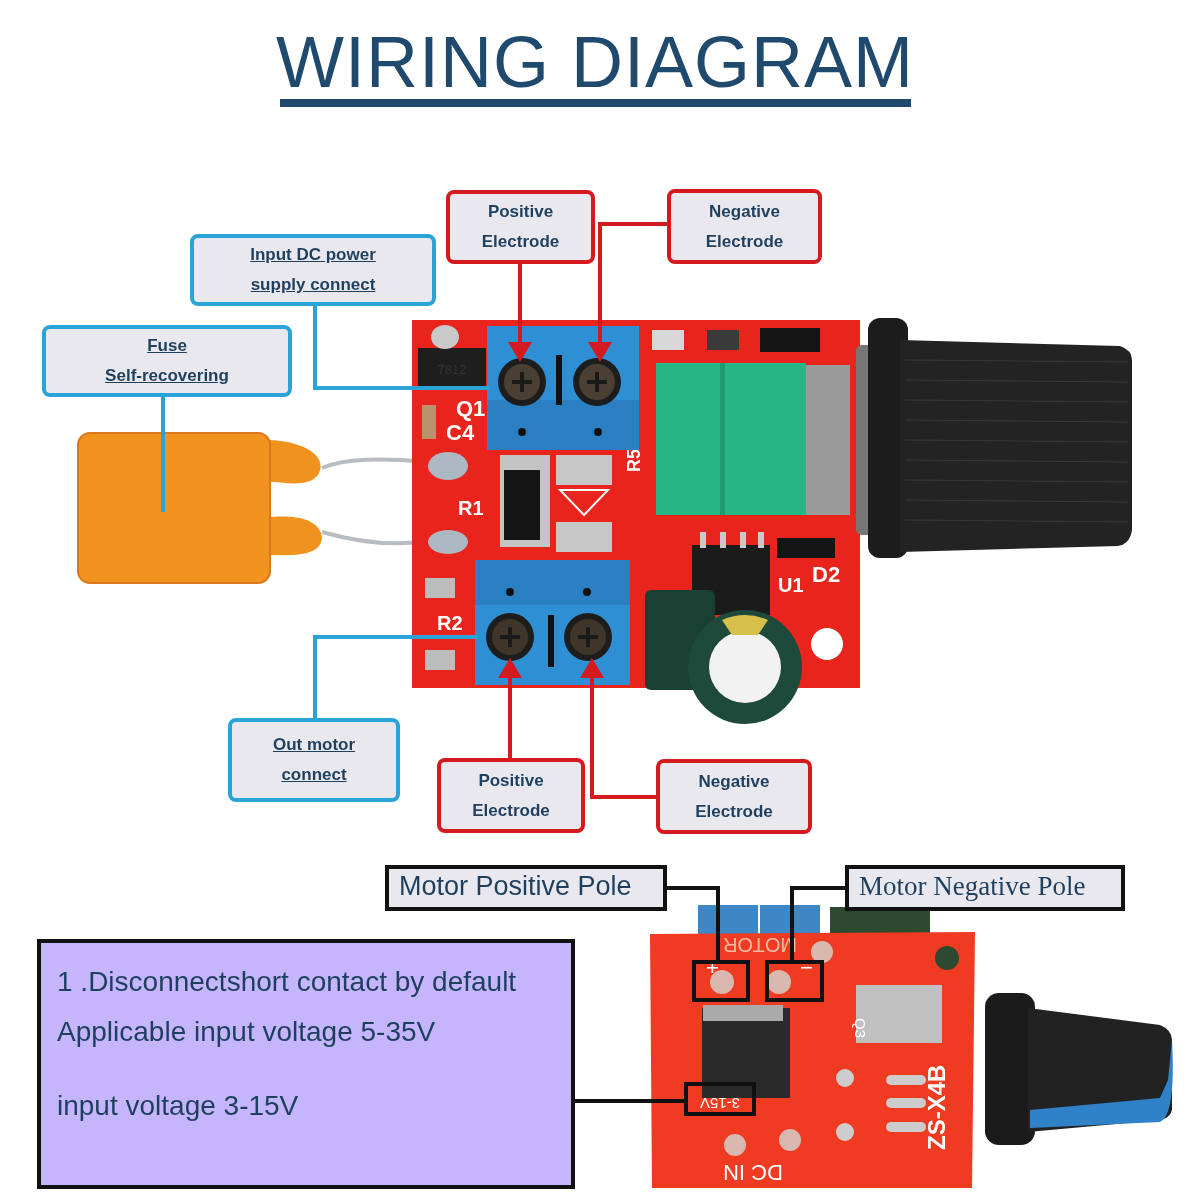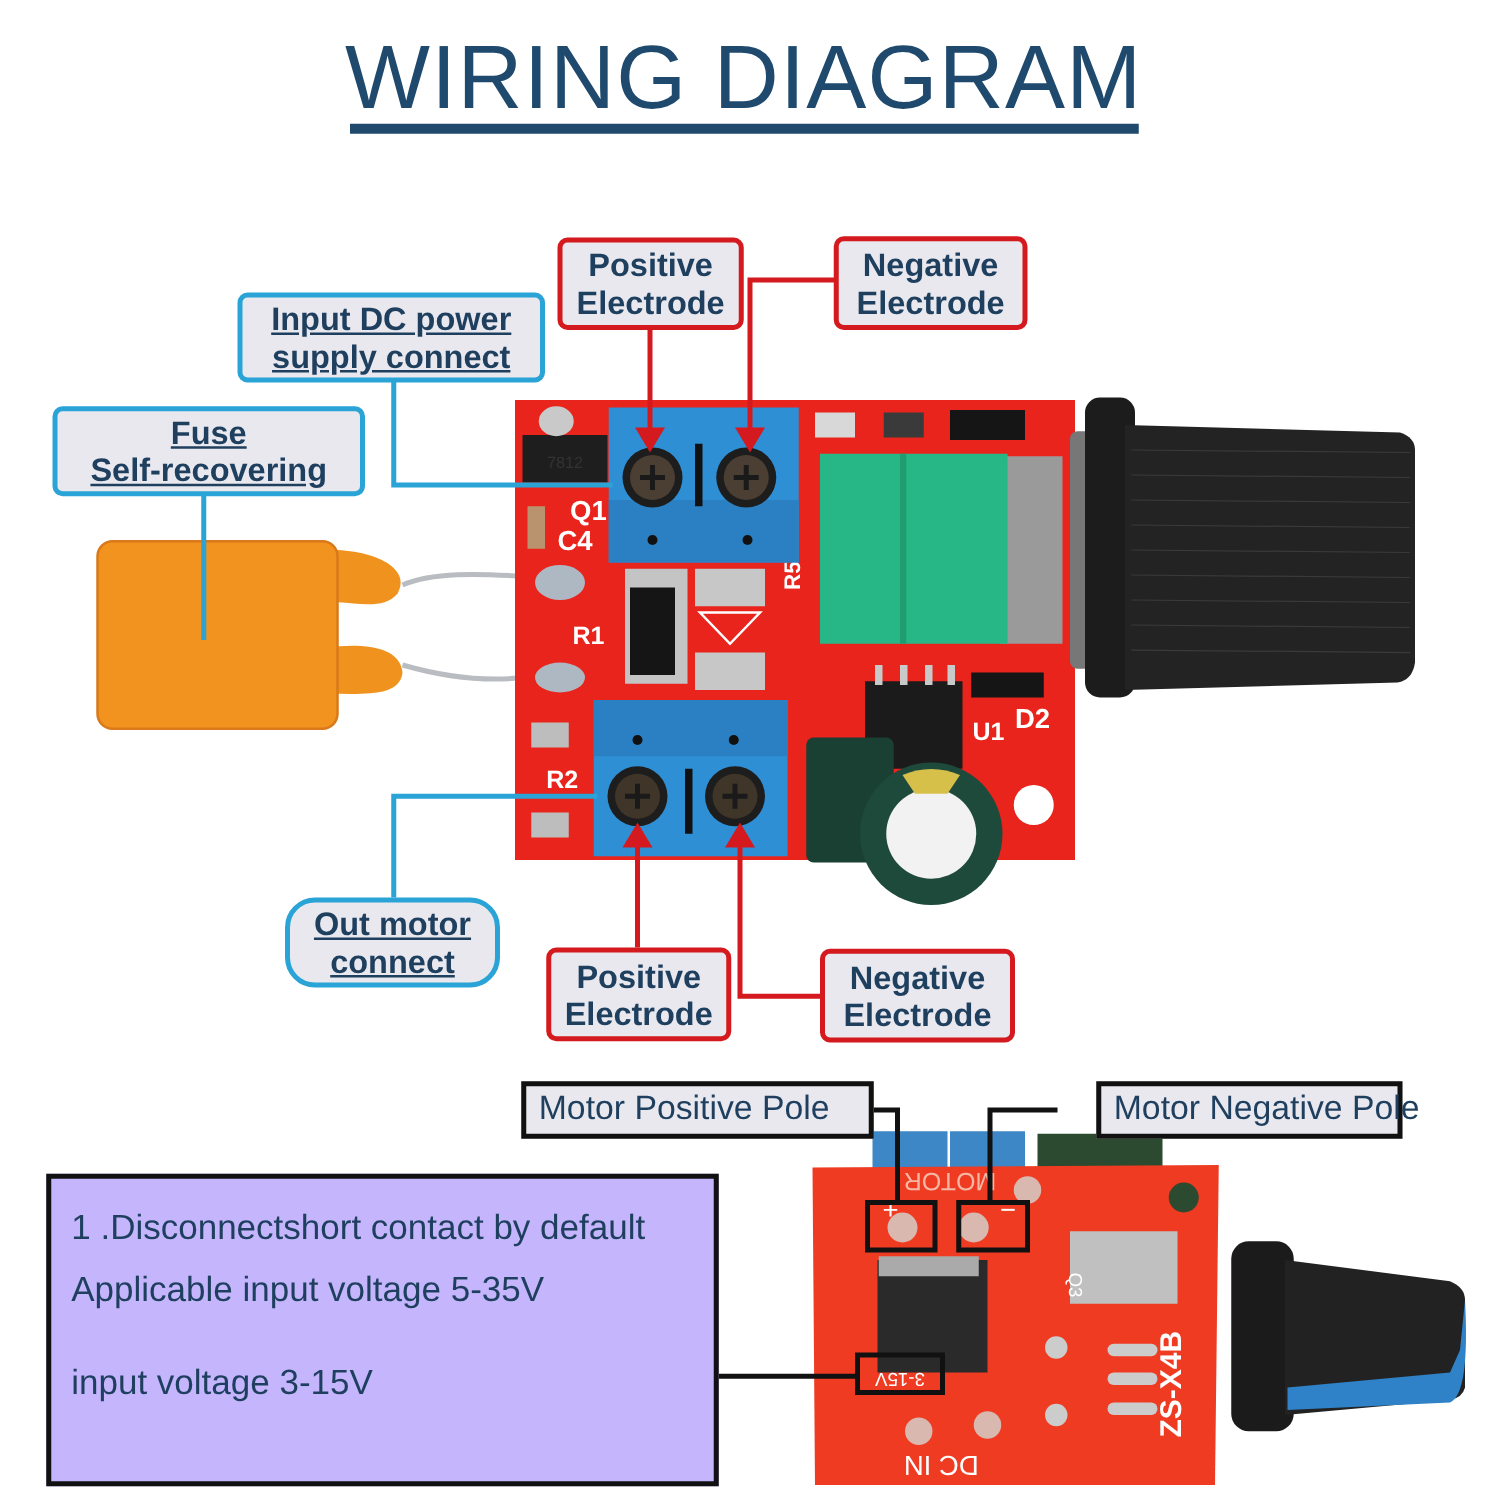--- a/index.html
+++ b/index.html
@@ -1,26 +1,26 @@
 <!DOCTYPE html>
 <html><head>
 <meta charset="utf-8">
 <style>
   html, body { margin:0; padding:0; background:#ffffff; }
   body { width:1200px; height:1200px; position:relative; overflow:hidden; font-family:"Liberation Sans", sans-serif; }
   .abs { position:absolute; }
   #title { left:0; width:1190px; top:22px; text-align:center; font-weight:normal; font-size:72px; color:#1f4a6e; letter-spacing:1px; line-height:80px; }
   #title-underline { left:280px; top:99px; width:631px; height:8px; background:#1f4a6e; }
 
-  .callout { position:absolute; box-sizing:border-box; background:#e8e8ee; border-radius:8px; text-align:center; font-weight:bold; color:#1f3f5f; font-size:26px; line-height:30px; display:flex; flex-direction:column; justify-content:center; }
+  .callout { position:absolute; box-sizing:border-box; background:#e8e8ee; border-radius:8px; text-align:center; font-weight:bold; color:#1f3f5f; font-size:17px; line-height:30px; display:flex; flex-direction:column; justify-content:center; }
   .callout.blue { border:4px solid #2aa3d6;text-decoration:underline; }
   .callout.red { border:4px solid #d41a1f; }
   .callout span { display:block; }
 
-  .boxlabel { position:absolute; box-sizing:border-box; background:#e8e8ee; border:4px solid #111; color:#1f3f5f; font-size:27px; line-height:34px; padding:0 10px; white-space:nowrap;margin-left:32px; }
+  .boxlabel { position:absolute; box-sizing:border-box; background:#e8e8ee; border:4px solid #111; color:#1f3f5f; font-size:27px; line-height:34px; padding:0 10px; white-space:nowrap; }
   #notes { left:37px; top:939px; width:538px; height:250px; box-sizing:border-box; border:4px solid #111; background:#c4b5fd; color:#1f3f5f; font-size:28px; padding:14px 16px; }
   #notes p { margin:0; line-height:50px; }
   #notes .gap { height:24px; }
 
   svg { position:absolute; left:0; top:0; }
 </style>
 </head>
 <body>
 
 <div id="title" class="abs">WIRING DIAGRAM</div>
@@ -213,34 +213,34 @@
   <span>Self-recovering</span>
 </div>
 <div class="callout red" style="left:446px;top:190px;width:149px;height:74px;">
   <span>Positive</span>
   <span>Electrode</span>
 </div>
 <div class="callout red" style="left:667px;top:189px;width:155px;height:75px;">
   <span>Negative</span>
   <span>Electrode</span>
 </div>
-<div class="callout blue" style="left:228px;top:718px;width:172px;height:72px;border-radius:24px;">
+<div class="callout blue" style="left:228px;top:718px;width:172px;height:84px;">
   <span>Out motor</span>
   <span>connect</span>
 </div>
 <div class="callout red" style="left:437px;top:758px;width:148px;height:75px;">
   <span>Positive</span>
   <span>Electrode</span>
 </div>
 <div class="callout red" style="left:656px;top:759px;width:156px;height:75px;">
   <span>Negative</span>
   <span>Electrode</span>
 </div>
 
 <div class="boxlabel" style="left:385px;top:865px;width:282px;height:46px;">Motor Positive Pole</div>
-<div class="boxlabel" style="left:845px;top:865px;width:245px;height:46px;">Motor Negative Pole</div>
+<div class="boxlabel" style="left:845px;top:865px;width:280px;height:46px;font-family:Liberation Serif, serif;">Motor Negative Pole</div>
 
 <div id="notes" class="abs">
   <p>1 .Disconnectshort contact by default</p>
   <p>Applicable input voltage 5-35V</p>
   <div class="gap"></div>
   <p>input voltage 3-15V</p>
 </div>
 
 </body></html>

